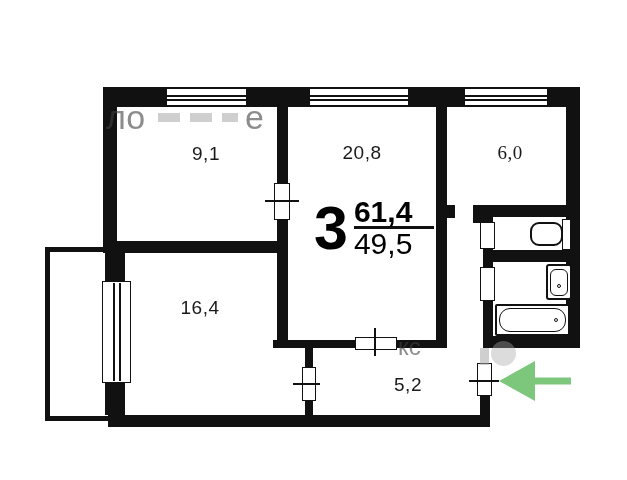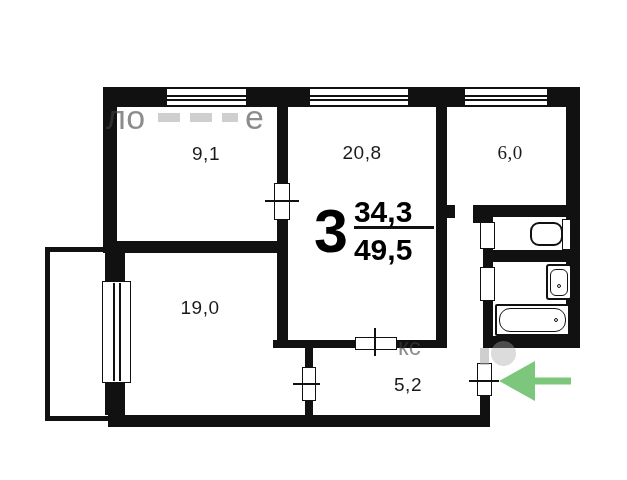--- a/index.html
+++ b/index.html
@@ -12,21 +12,21 @@
   .win .pane{position:absolute;left:0;right:0;height:2px;background:#111;}
   .door{position:absolute;background:#fff;border:1.5px solid #111;box-sizing:border-box;}
   .tick{position:absolute;background:#111;}
   .label{position:absolute;transform:translate(-50%,-50%);font-size:19px;color:#1a1a1a;
          white-space:nowrap;letter-spacing:0.5px;}
   .bigwrap{position:absolute;display:flex;align-items:center;color:#000;}
   .bignum{font-size:61px;font-weight:bold;line-height:50px;letter-spacing:-1px;}
   .frac{margin-left:7px;display:flex;flex-direction:column;width:80px;}
   .frac .top{font-size:30px;font-weight:bold;line-height:27px;padding-bottom:1px;
              border-bottom:3px solid #111;}
-  .frac .bot{font-size:30px;font-weight:bold;line-height:27px;padding-top:7px;}
+  .frac .bot{font-size:30px;font-weight:normal;line-height:27px;padding-top:1px;}
   .fixture{position:absolute;background:#fff;border:2px solid #111;box-sizing:border-box;}
   .fixture-inner{position:absolute;background:#fff;border:1.5px solid #111;box-sizing:border-box;}
   .drain{position:absolute;width:4px;height:4px;border:1.2px solid #111;border-radius:50%;
          box-sizing:border-box;background:#fff;}
   .wm{position:absolute;color:#404040;opacity:0.6;font-weight:normal;}
   .wm-dash{position:absolute;background:#a8a8a8;opacity:0.55;}
 </style>
 </head>
 <body>
 
@@ -108,27 +108,27 @@
   <div class="drain" style="left:554px;top:318px;"></div>
 
   <svg class="abs" style="left:495px;top:358px;" width="80" height="46" viewBox="0 0 80 46">
     <polygon points="4,23 40,3 40,43" fill="#7dc77d"></polygon>
     <rect x="36" y="19.5" width="40" height="7" fill="#7dc77d"></rect>
   </svg>
 
   <div class="label" style="left:206px;top:154px;">9,1</div>
   <div class="label" style="left:362px;top:153px;">20,8</div>
   <div class="label" style="left:510px;top:153px;font-family:Liberation Serif, serif;">6,0</div>
-  <div class="label" style="left:200px;top:308px;">19,0</div>
+  <div class="label" style="left:200px;top:308px;">16,4</div>
   <div class="label" style="left:408px;top:385px;">5,2</div>
 
   <div class="bigwrap" style="left:314px;top:198px;">
     <div class="bignum">3</div>
     <div class="frac">
-      <div class="top">34,3</div>
+      <div class="top">61,4</div>
       <div class="bot">49,5</div>
     </div>
   </div>
 
   <div class="wm" style="left:106px;top:98px;font-size:34px;">ло</div>
   <div class="wm-dash" style="left:158px;top:113px;width:22px;height:9px;"></div>
   <div class="wm-dash" style="left:190px;top:113px;width:22px;height:9px;"></div>
   <div class="wm-dash" style="left:222px;top:113px;width:16px;height:9px;"></div>
   <div class="wm" style="left:245px;top:98px;font-size:34px;">е</div>
   <div class="wm" style="left:398px;top:333px;font-size:24px;">кс</div>

